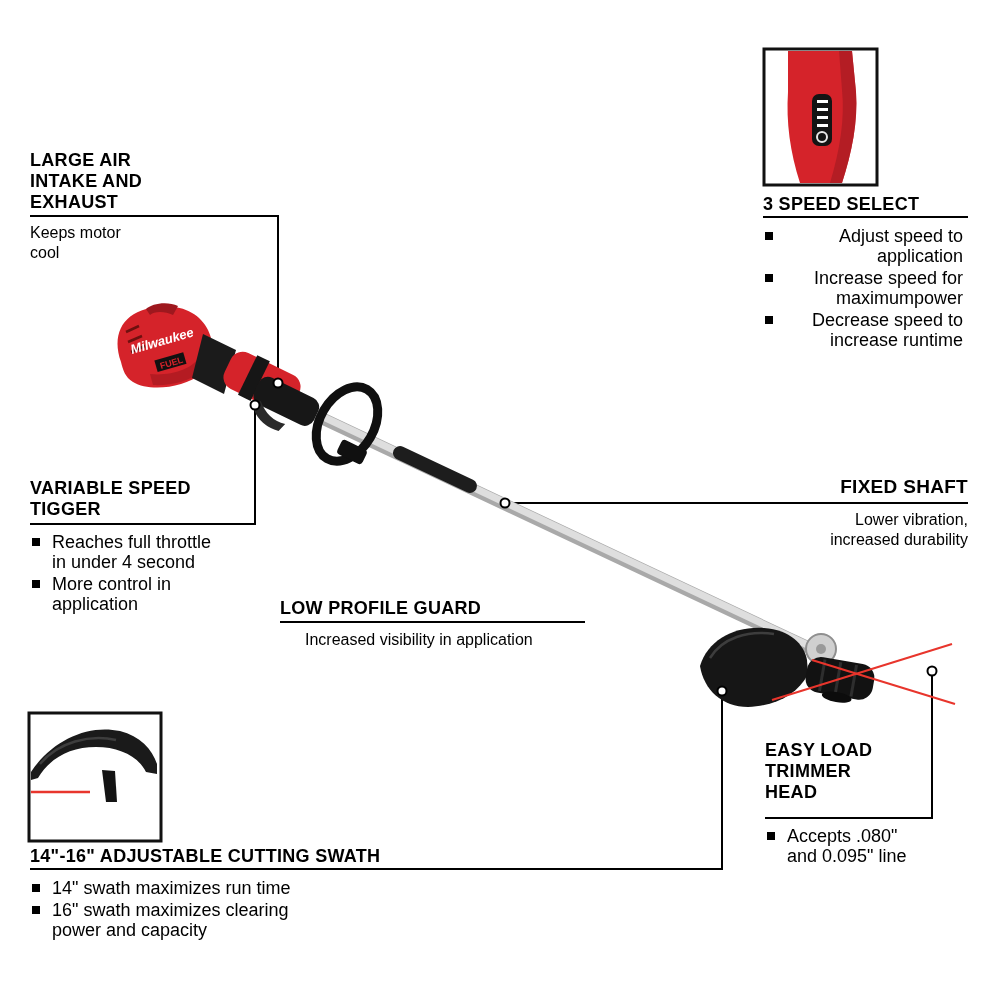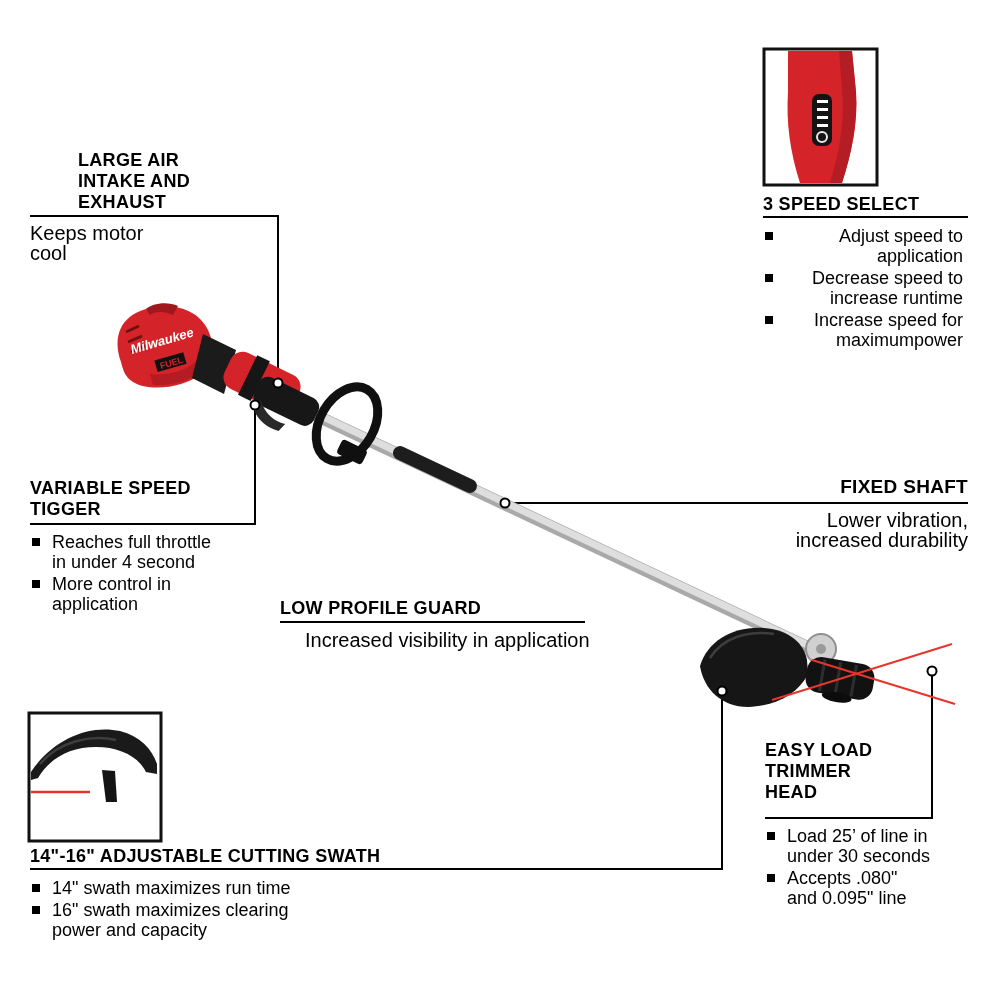--- a/index.html
+++ b/index.html
@@ -14,21 +14,21 @@
   .abs { position:absolute; z-index:2; }
   .h {
     font-weight:bold;
     font-size:18px;
     line-height:21px;
     letter-spacing:.3px;
     white-space:pre-line;
   }
   .h-lg { font-size:19px; line-height:24px; }
   .b {
-    font-size:20px;
+    font-size:16px;
     line-height:20px;
     white-space:pre-line;
   }
   .right { text-align:right; }
   ul.blist { list-style:none; }
   ul.blist li {
     position:relative;
     padding-left:22px;
     font-size:18px;
     line-height:20px;
@@ -159,34 +159,34 @@
 
   <g fill="#ffffff" stroke="#000" stroke-width="2">
     <circle cx="278" cy="383" r="4.5"></circle>
     <circle cx="255" cy="405" r="4.5"></circle>
     <circle cx="505" cy="503" r="4.5"></circle>
     <circle cx="722" cy="691" r="4.5"></circle>
     <circle cx="932" cy="671" r="4.5"></circle>
   </g>
 </svg>
 
-<div class="abs h" style="left:30px; top:150px; width:150px;margin-left:48px;">LARGE AIR
+<div class="abs h" style="left:30px; top:150px; width:150px;">LARGE AIR
 INTAKE AND
 EXHAUST</div>
 <div class="abs b" style="left:30px; top:223px; width:150px;">Keeps motor
 cool</div>
 
 <div class="abs h" style="left:763px; top:194px; width:210px;">3 SPEED SELECT</div>
 <ul class="blist abs" style="left:763px; top:226px; width:200px;text-align:right;">
   <li>Adjust speed to
 application</li>
+  <li>Increase speed for
+maximumpower</li>
   <li>Decrease speed to
 increase runtime</li>
-  <li>Increase speed for
-maximumpower</li>
 </ul>
 
 <div class="abs h" style="left:30px; top:478px; width:210px;">VARIABLE SPEED
 TIGGER</div>
 <ul class="blist abs" style="left:30px; top:532px; width:210px;">
   <li>Reaches full throttle
 in under 4 second</li>
   <li>More control in
 application</li>
 </ul>
@@ -195,22 +195,20 @@
 <div class="abs b right" style="right:32px; top:510px; width:220px;">Lower vibration,
 increased durability</div>
 
 <div class="abs h" style="left:280px; top:598px; width:320px;">LOW PROFILE GUARD</div>
 <div class="abs b" style="left:280px; top:630px; width:330px;margin-left:25px;">Increased visibility in application</div>
 
 <div class="abs h" style="left:765px; top:740px; width:150px;">EASY LOAD
 TRIMMER
 HEAD</div>
 <ul class="blist abs" style="left:765px; top:826px; width:200px;">
-  <li>Load 25’ of line in
-under 30 seconds</li>
   <li>Accepts .080"
 and 0.095" line</li>
 </ul>
 
 <div class="abs h" style="left:30px; top:846px; width:500px;">14"-16" ADJUSTABLE CUTTING SWATH</div>
 <ul class="blist abs" style="left:30px; top:878px; width:340px;">
   <li>14" swath maximizes run time</li>
   <li>16" swath maximizes clearing
 power and capacity</li>
 </ul>

